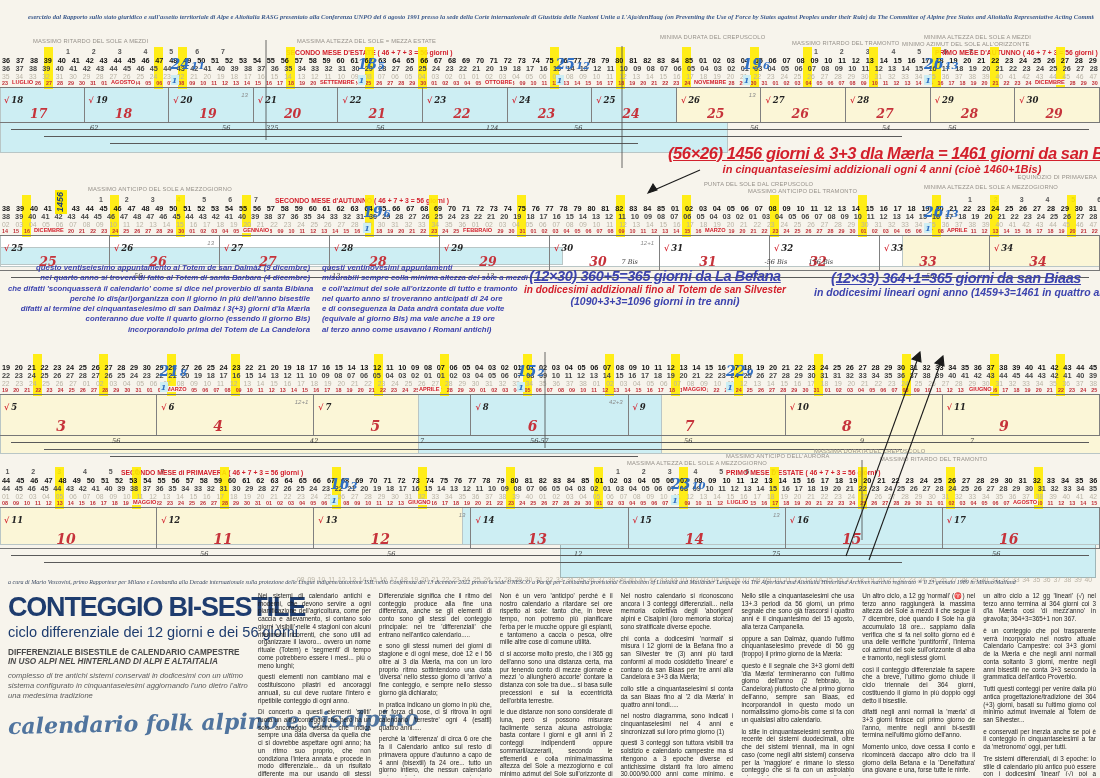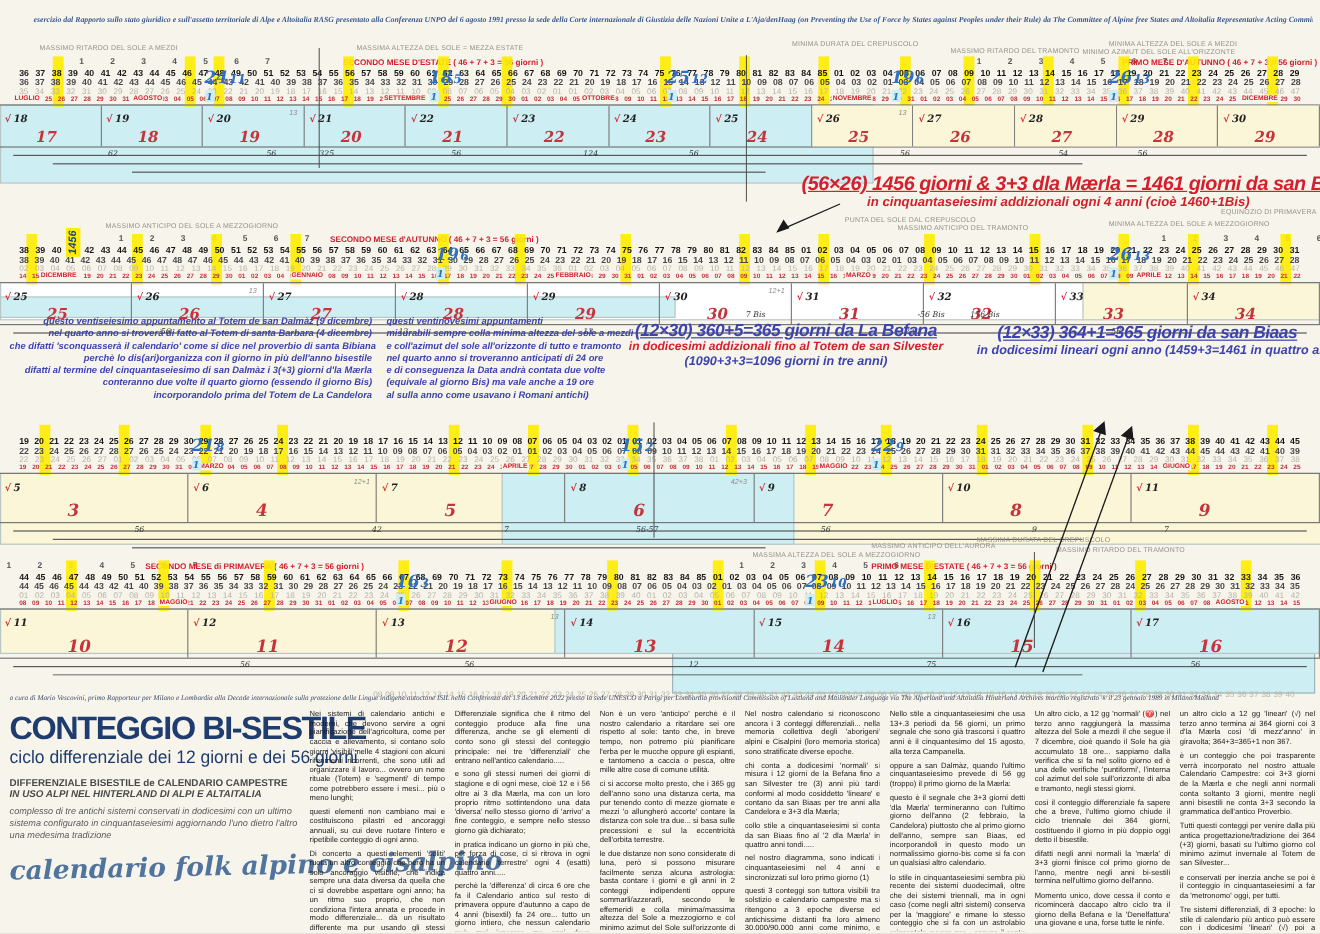--- a/index.html
+++ b/index.html
@@ -17,21 +17,21 @@
   #bandC{top:352px;height:104px;}
   #bandD{top:456px;height:104px;}
   #bandE{top:564px;left:295px;width:800px;height:10px;}
   .labels{position:relative;height:12px;}
   .lab{position:absolute;top:2px;font-size:5.8px;color:#96918a;white-space:nowrap;letter-spacing:.2px;}
   .head{position:relative;height:9px;}
   .weeks{position:absolute;top:0;font-size:7px;font-weight:bold;color:#555;letter-spacing:10px;white-space:nowrap;}
   .mlabel{position:absolute;top:1px;font-size:6.8px;font-weight:bold;color:#d3202c;white-space:nowrap;}
   .rows{position:relative;height:30px;}
   .hl{position:absolute;top:-10px;width:9px;height:42px;background:#ffec00;opacity:.9;}
-  .nrow{position:relative;display:flex;justify-content:space-between;padding:0 16px;white-space:nowrap;overflow:hidden;}
+  .nrow{position:relative;display:flex;justify-content:space-between;padding:0 2px;white-space:nowrap;overflow:hidden;}
   .rb{font-size:7.3px;font-weight:bold;color:#141414;height:8px;line-height:8px;}
   .rm{font-size:7.3px;font-weight:bold;color:#474747;height:8px;line-height:8px;}
   .rg{font-size:6.8px;color:#b9b3a5;height:7px;line-height:7px;}
   .rr{font-size:5.4px;font-weight:bold;color:#c03038;height:7px;line-height:7px;}
   .month{position:absolute;top:22px;font-size:5.6px;font-weight:bold;color:#d3202c;background:#f7f4ec;
       padding:0 1px;font-style:normal;z-index:3;}
   .pair{position:absolute;top:-3px;z-index:4;font-family:"DejaVu Serif",serif;font-style:italic;white-space:nowrap;}
   .pa{font-size:14px;font-weight:bold;color:#2f6fc4;}
   .pb{font-size:10px;font-weight:bold;color:#2f6fc4;margin-left:1px;}
   .pm{display:block;width:8px;margin-top:2px;font-size:8px;font-weight:bold;color:#2f6fc4;
@@ -1868,21 +1868,21 @@
       <div class="pline">conteranno due volte il quarto giorno (essendo il giorno Bis)</div>
       <div class="pline">incorporandolo prima del Totem de La Candelora</div>
     </div>
   <div id="para-mid" class="bluenote">
       <div class="pline">questi ventinovesimi appuntamenti</div>
       <div class="pline">misurabili sempre colla minima altezza del sole a mezdì</div>
       <div class="pline">e coll'azimut del sole all'orizzonte di tutto e tramonto</div>
       <div class="pline">nel quarto anno si troveranno anticipati di 24 ore</div>
       <div class="pline">e di conseguenza la Data andrà contata due volte</div>
       <div class="pline">(equivale al giorno Bis) ma vale anche a 19 ore</div>
-      <div class="pline">al sulla anno come usavano i Romani antichi)</div>
+      <div class="pline">al terzo anno come usavano i Romani antichi)</div>
     </div>
 
   <div id="rot1456">1456</div>
   <div id="bis">
       <span class="bislab" style="left: 56.5%;">7 Bis</span>
       <span class="bislab" style="left: 69.5%;">-56 Bis</span>
       <span class="bislab" style="left: 73.5%;">176 Bis</span>
     </div>
 
   <svg id="arrows" width="1100" height="778">

